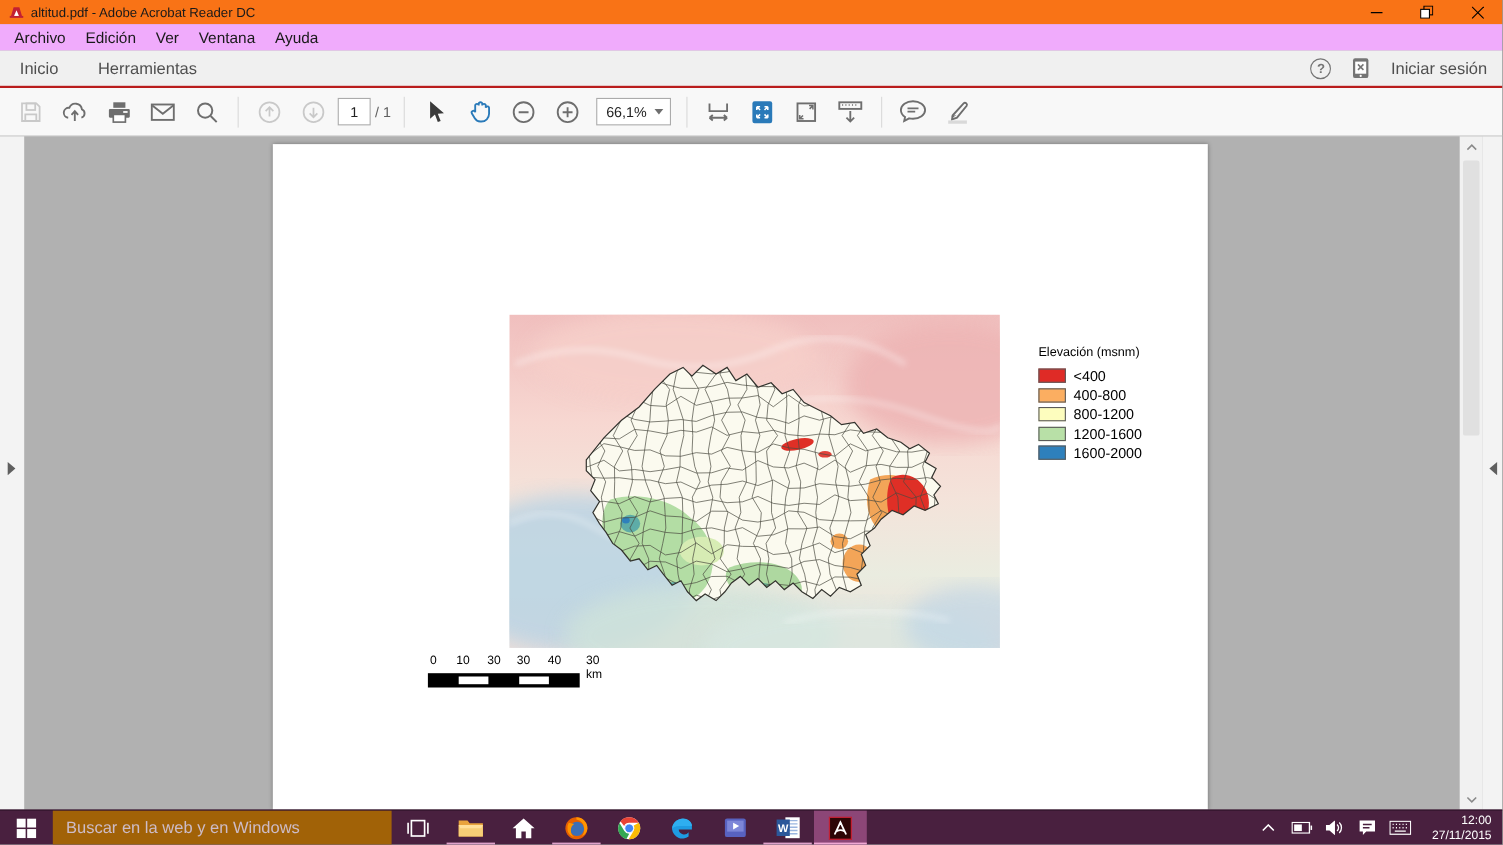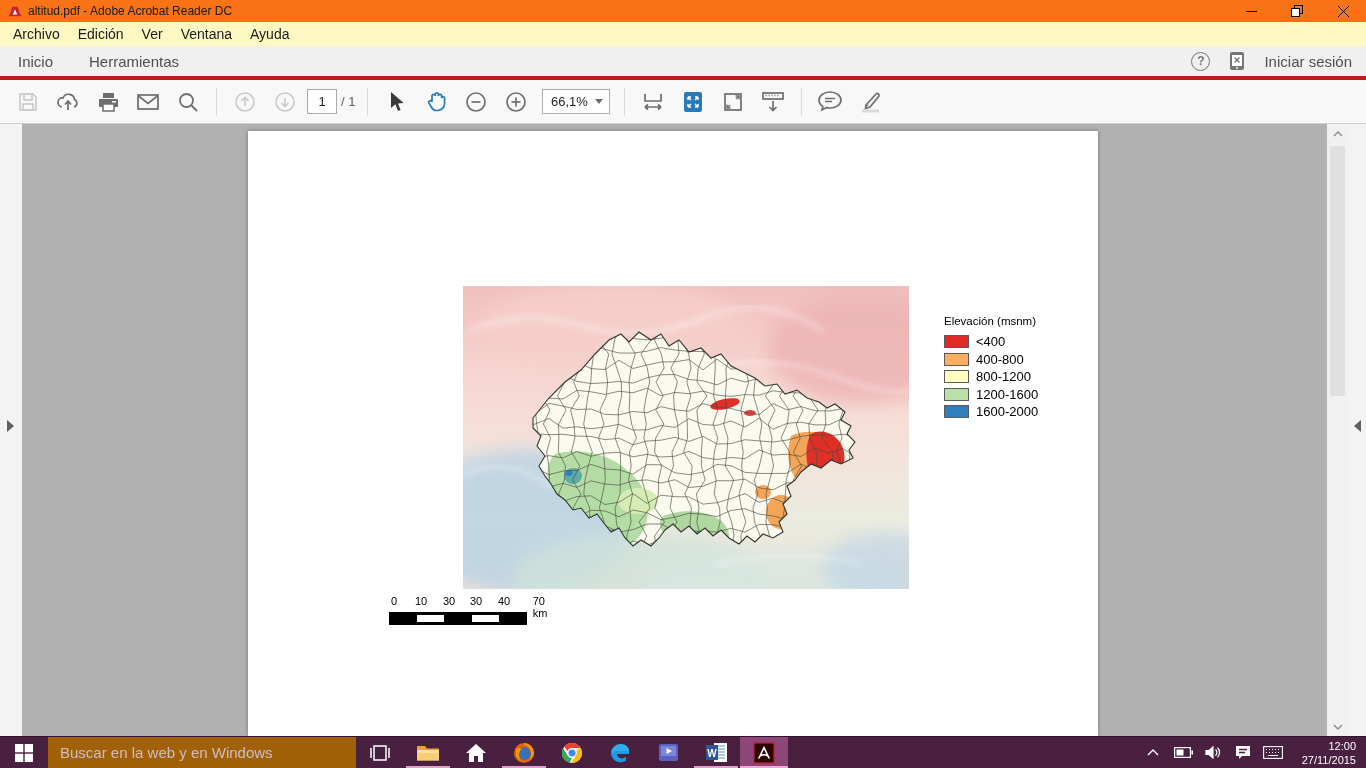--- a/index.html
+++ b/index.html
@@ -9,25 +9,25 @@
   .abs{position:absolute;}
 
   
   #titlebar{left:0;top:0;width:1366px;height:22px;background:#f97316;display:flex;align-items:center;}
   #titlebar .app-ico{width:14px;height:14px;margin:0 6px 0 8px;}
   #titlebar .ttl{font-size:12px;color:#1a1a1a;}
   .winctl{width:46px;height:22px;display:flex;align-items:center;justify-content:center;}
   #titlebar .ctls{margin-left:auto;display:flex;}
 
   
-  #menubar{left:0;top:22px;width:1366px;height:24px;background:#fef9c3;display:flex;align-items:center;padding-left:4px;}
+  #menubar{left:0;top:22px;width:1366px;height:24px;background:#f0abfc;display:flex;align-items:center;padding-left:4px;}
   #menubar span{font-size:14px;color:#1a1a1a;padding:2px 9px;cursor:default;}
 
   
-  #tabbar{left:0;top:46px;width:1366px;height:34px;background:#f0f0f0;border-bottom:4px solid #b91c1c;display:flex;align-items:stretch;}
+  #tabbar{left:0;top:46px;width:1366px;height:34px;background:#f0f0f0;border-bottom:2px solid #b91c1c;display:flex;align-items:stretch;}
   .tab-plain{display:flex;align-items:center;padding:0 18px;font-size:15px;color:#4f4f4f;}
   #doc-tab{width:182px;margin-left:28px;background:#fcfcfc;border-left:1px solid #dcdcdc;border-right:1px solid #dcdcdc;
            display:flex;align-items:center;justify-content:center;position:relative;font-size:13px;color:#333;}
   #doc-tab .x{position:absolute;right:8px;top:7px;color:#8a8a8a;font-size:14px;line-height:14px;}
   #tabbar-right{margin-left:auto;display:flex;align-items:center;gap:18px;padding-right:14px;}
   #signin{font-size:15px;color:#4f4f4f;}
   .help-circ{width:19px;height:19px;border:1.5px solid #757575;border-radius:50%;color:#757575;
              font-size:12px;font-weight:bold;display:flex;align-items:center;justify-content:center;}
 
   
@@ -357,21 +357,21 @@
         </div>
       </div>
 
       <div id="scalebar" class="abs">
         <div class="ticks">
           <span style="left:5px">0</span>
           <span style="left:32px">10</span>
           <span style="left:60px">30</span>
           <span style="left:87px">30</span>
           <span style="left:115px">40</span>
-          <span style="left:151px">70 km</span>
+          <span style="left:151px">30 km</span>
         </div>
         <div id="sb-bar">
           <div class="w" style="left:27.6px"></div>
           <div class="w" style="left:82.8px"></div>
         </div>
       </div>
     </div>
 
     <div id="scrollbar" class="abs">
       <div class="scroll-btn abs" style="top:0">

